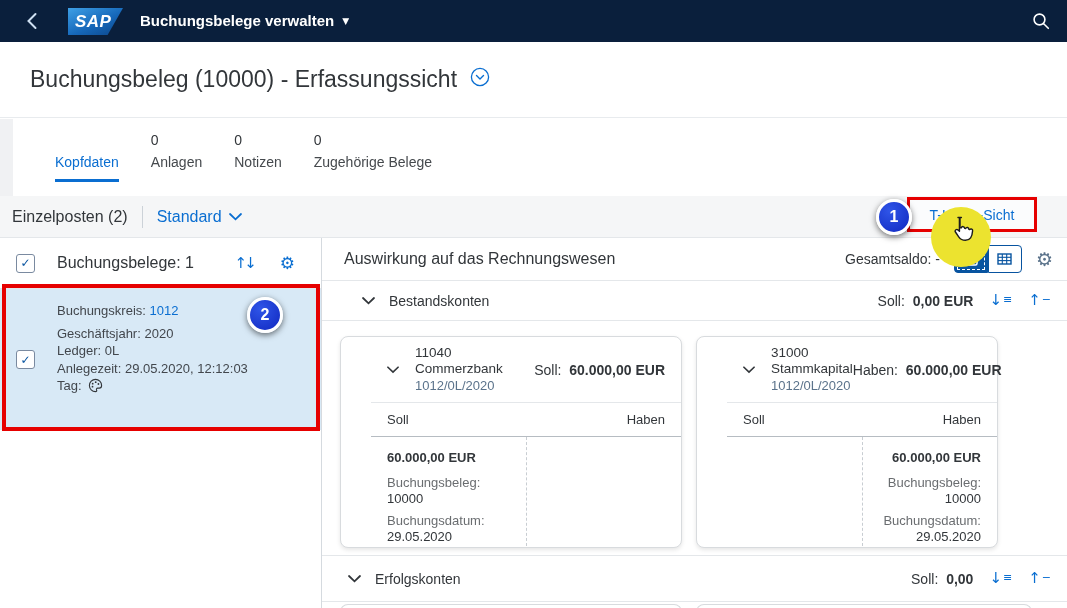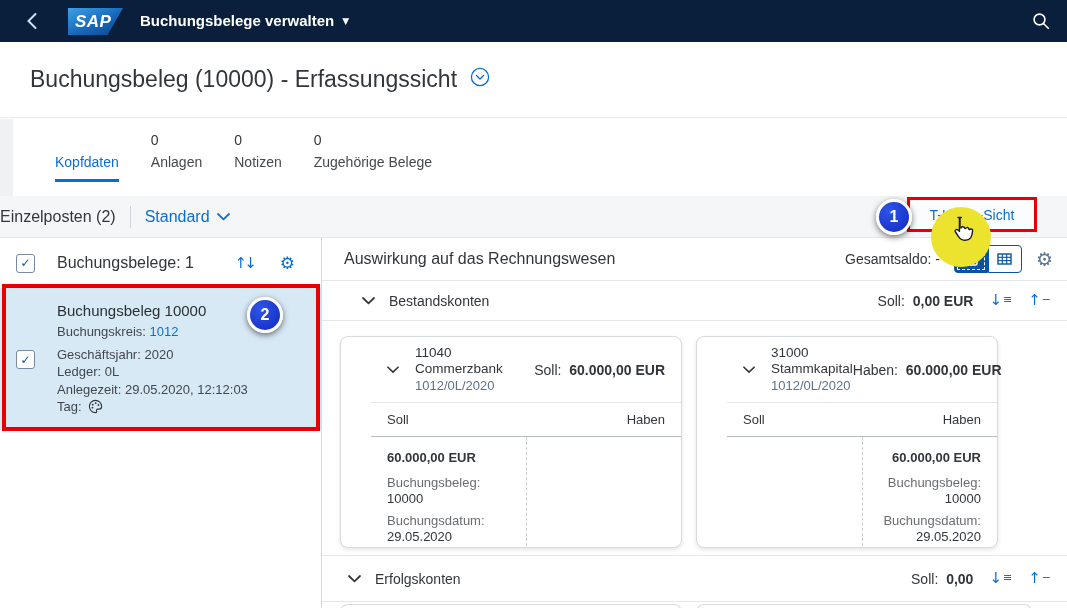--- a/index.html
+++ b/index.html
@@ -29,21 +29,21 @@
   .tab-strip{position:absolute;top:118px;left:0;right:0;height:78px;background:#fff;}
   .tab-gutter{position:absolute;left:0;top:1px;width:13px;height:77px;background:#f0f1f3;}
   .tabs{position:absolute;left:55px;top:14px;display:flex;gap:32px;}
   .tab{display:flex;flex-direction:column;cursor:pointer;}
   .tab-count{height:22px;font-size:14px;color:#32363a;}
   .tab-label{font-size:14px;color:#45494d;padding-bottom:9px;border-bottom:3px solid transparent;}
   .tab.active .tab-label{color:#0a6ed1;border-bottom-color:#0a6ed1;}
 
   
   .toolbar{position:absolute;top:196px;left:0;right:0;height:42px;background:#f5f6f7;
-           border-bottom:1px solid #e4e7ea;display:flex;align-items:center;box-sizing:border-box;}
+           border-bottom:1px solid #e4e7ea;display:flex;align-items:center;padding-left:12px;box-sizing:border-box;}
   .items-label{font-size:16px;color:#32363a;}
   .vsep{width:1px;height:22px;background:#ccd2d8;margin:0 14px;}
   .view-btn{display:flex;align-items:center;gap:7px;color:#0a6ed1;font-size:16px;cursor:pointer;}
 
   
   .red-box-1{position:absolute;left:907px;top:197px;width:130px;height:35px;border:3px solid #e60000;
              background:#fbfcfd;display:flex;align-items:center;justify-content:center;z-index:4;box-sizing:border-box;}
   .taccount-btn{font-size:14px;color:#0a6ed1;cursor:pointer;background:none;border:none;padding:0;font-family:inherit;}
   .yellow-dot{position:absolute;left:931px;top:207px;width:60px;height:60px;border-radius:50%;
               background:#ece32f;z-index:5;}
@@ -213,21 +213,20 @@
     <div class="left-panel">
       <div class="list-header">
         <span class="cbx glyph">✓</span>
         <span class="lh-title">Buchungsbelege: 1</span>
         <span class="lh-sort glyph">↑↓</span>
         <span class="lh-gear glyph">⚙</span>
       </div>
       <div class="list-item">
         <span class="cbx glyph">✓</span>
         <div class="li-content">
-          <div class="li-title">Buchungsbeleg 10000</div>
           <div class="li-row">
             <span>Buchungskreis:</span>
             <span class="li-link">1012</span>
           </div>
           <div class="li-row gap">
             <span>Geschäftsjahr:</span>
             <span>2020</span>
           </div>
           <div class="li-row">
             <span>Ledger:</span>

